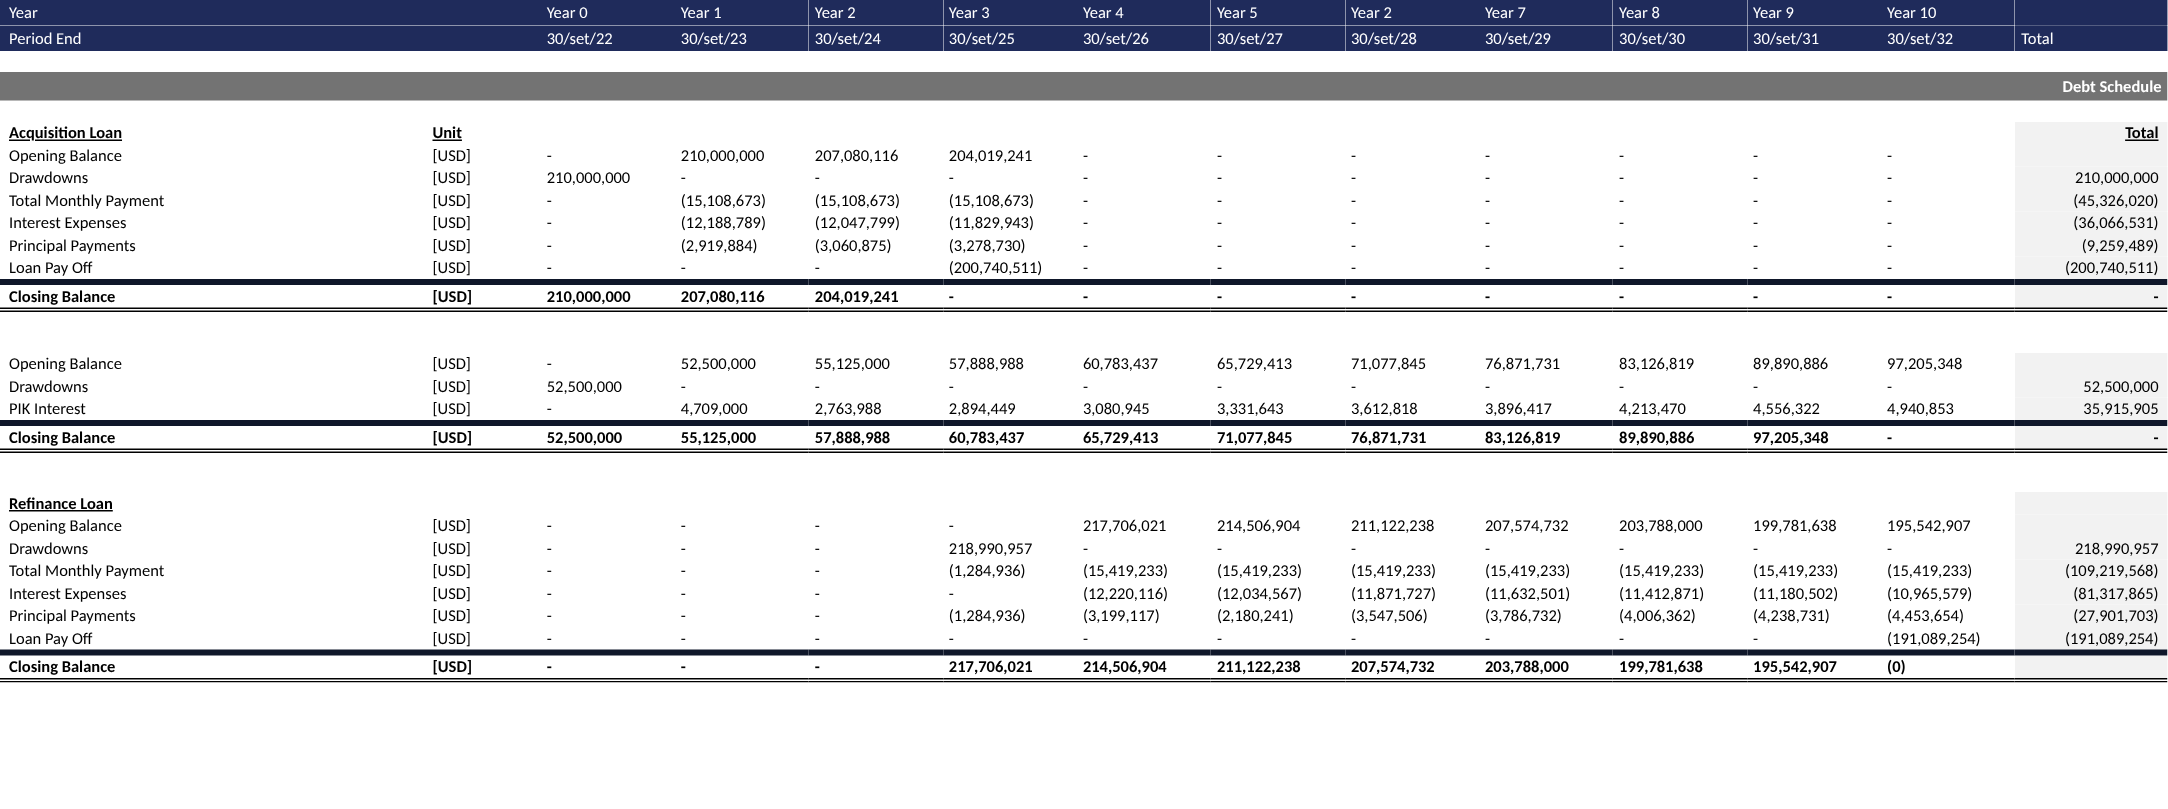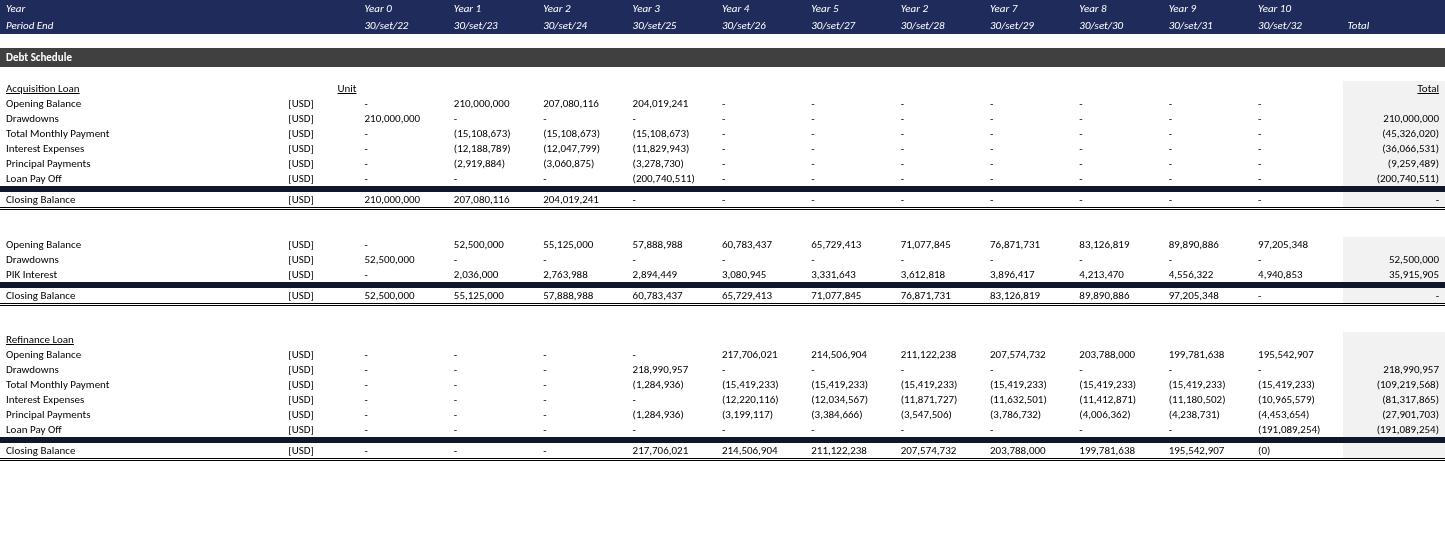--- a/index.html
+++ b/index.html
@@ -20,26 +20,26 @@
   td, th {
     padding: 1px 4px;
     vertical-align: middle;
     white-space: nowrap;
     overflow: hidden;
   }
   .col-label { width: 280px; text-align: left; padding-left: 6px;}
   .col-unit { width: 75px; text-align: right; padding-right:6px; }
   .col-year { width: 88px; text-align: right; padding-right: 6px;}
   .col-total { width: 100px; text-align: right; padding-right: 6px; background:#f2f2f2;}
-  .header-row { background: #1f2b5b; color:#fff;font-style:italic; }
+  .header-row { background: #1f2b5b; color:#fff; }
   .header-row td { padding-top:2px; padding-bottom:2px; }
-  .section-title-row td { background: #404040; color:#fff; font-weight:bold; padding-top:3px; padding-bottom:3px;}
-  .bold { font-weight: normal; }
+  .section-title-row td { background: #737373; color:#fff; font-weight:bold; padding-top:3px; padding-bottom:3px;text-align:right;}
+  .bold { font-weight: bold; }
   .underline { text-decoration: underline; }
-  .row-closing td { border-top: 6px solid #0f172a; border-bottom: 3px double #000; font-weight:normal;}
+  .row-closing td { border-top: 4px solid #0f172a; border-bottom: 3px double #000; font-weight:bold;}
   .spacer td { height: 14px; }
   .indent { padding-left: 6px;}
 </style>
 </head>
 <body>
 
 <table>
   <colgroup>
     <col class="col-label">
       <col class="col-unit">
@@ -99,21 +99,21 @@
   <tr class="section-title-row">
     <td colspan="14" class="indent">Debt Schedule</td>
   </tr>
 
   <tr class="spacer">
         <td colspan="14"></td>
       </tr>
 
   <tr>
     <td class="bold underline indent">Acquisition Loan</td>
-    <td class="bold underline" style="text-align:right;">Unit</td>
+    <td class="bold underline" style="text-align:left;">Unit</td>
     <td colspan="11"></td>
     <td class="bold underline col-total">Total</td>
   </tr>
 
   </tbody>
     <tbody id="acq-body">
       <tr>
         <td class="indent">Opening Balance</td>
         <td>[USD]</td>
         <td>-</td>
@@ -267,21 +267,21 @@
         <td>-</td>
         <td>-</td>
         <td>-</td>
         <td>-</td>
         <td class="col-total">52,500,000</td>
       </tr>
       <tr>
         <td class="indent">PIK Interest</td>
         <td>[USD]</td>
         <td>-</td>
-        <td>2,036,000</td>
+        <td>4,709,000</td>
         <td>2,763,988</td>
         <td>2,894,449</td>
         <td>3,080,945</td>
         <td>3,331,643</td>
         <td>3,612,818</td>
         <td>3,896,417</td>
         <td>4,213,470</td>
         <td>4,556,322</td>
         <td>4,940,853</td>
         <td class="col-total">35,915,905</td>
@@ -386,21 +386,21 @@
         <td class="col-total">(81,317,865)</td>
       </tr>
       <tr>
         <td class="indent">Principal Payments</td>
         <td>[USD]</td>
         <td>-</td>
         <td>-</td>
         <td>-</td>
         <td>(1,284,936)</td>
         <td>(3,199,117)</td>
-        <td>(3,384,666)</td>
+        <td>(2,180,241)</td>
         <td>(3,547,506)</td>
         <td>(3,786,732)</td>
         <td>(4,006,362)</td>
         <td>(4,238,731)</td>
         <td>(4,453,654)</td>
         <td class="col-total">(27,901,703)</td>
       </tr>
       <tr>
         <td class="indent">Loan Pay Off</td>
         <td>[USD]</td>

